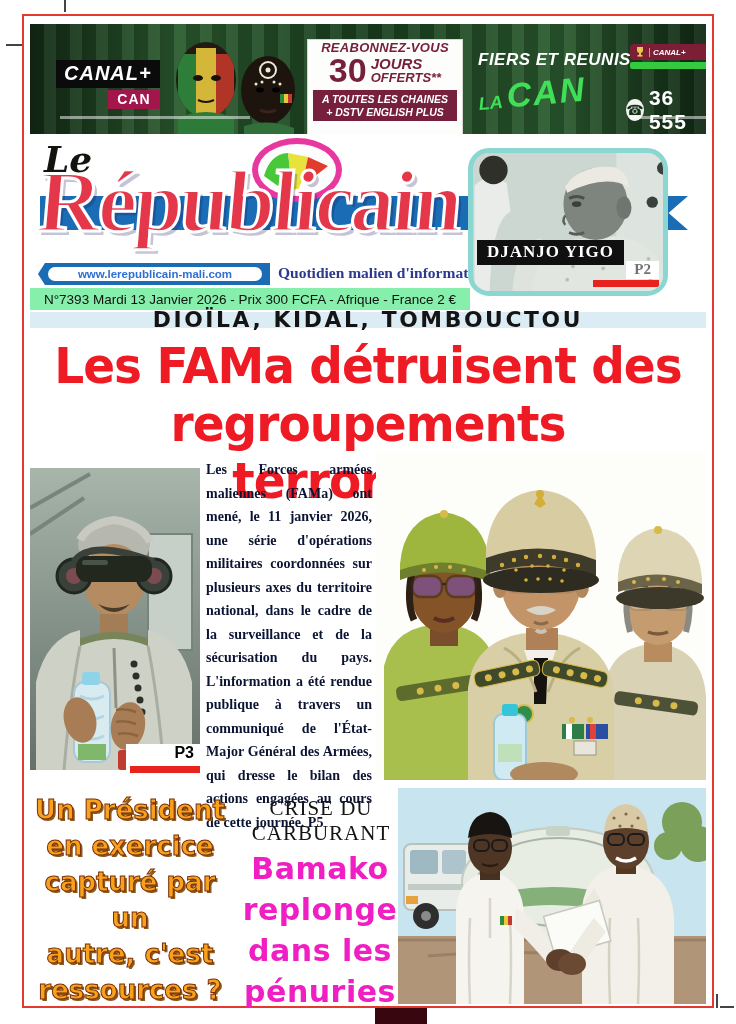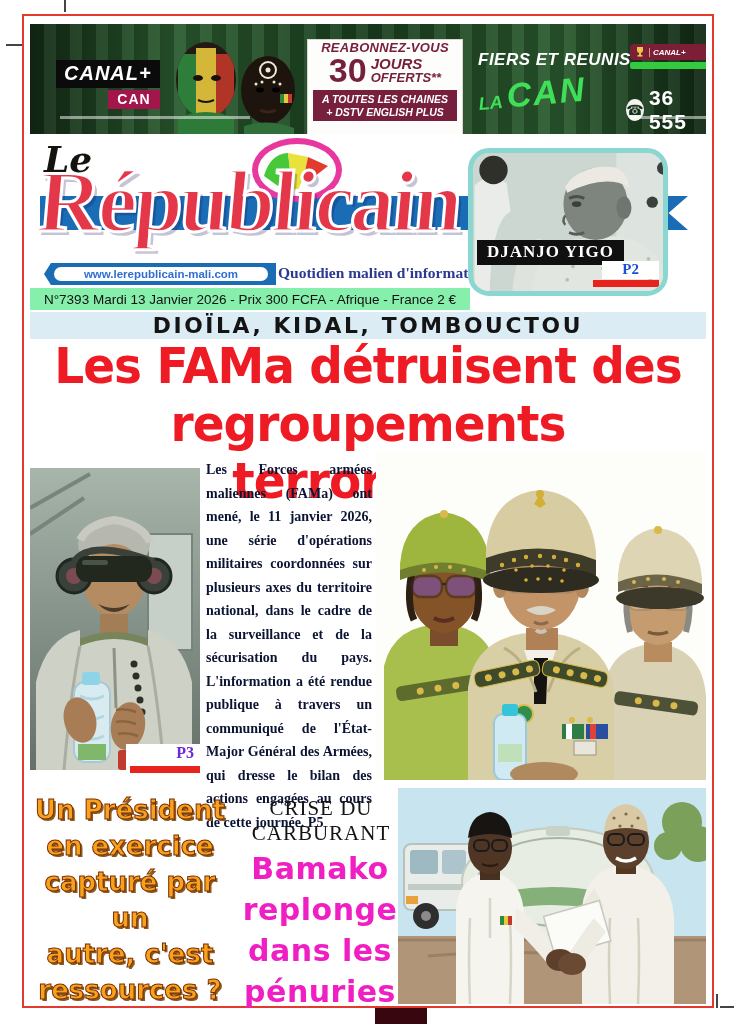--- a/index.html
+++ b/index.html
@@ -52,53 +52,53 @@
   #le { left:44px; top:138px; font-family:"DejaVu Serif", serif; font-style:italic;
     font-weight:bold; font-size:36px; color:#14140f; z-index:5; }
   #ribbon { left:40px; top:196px; width:648px; height:34px; background:#1a6cb5;
     clip-path:polygon(0 0,100% 0,97% 50%,100% 100%,0 100%); z-index:1; }
   #masthead-title { left:38px; top:152px; width:640px; z-index:4;
     font-family:"Liberation Serif", serif; font-weight:bold; font-size:88px; line-height:100px;
     color:#e5374a; transform:skewX(-5deg);
     -webkit-text-stroke:3px #ffffff; text-shadow:4px 4px 0 rgba(20,20,90,.25); letter-spacing:-3px; }
   #logo-oval { left:252px; top:138px; width:90px; height:64px; border:6px solid #e838a0;
     border-radius:50%; background:#fdfdfd; z-index:3; overflow:hidden; }
-  #site-ribbon { left:44px; top:263px; width:232px; height:22px; background:#1a6cb5;
+  #site-ribbon { left:38px; top:263px; width:232px; height:22px; background:#1a6cb5;
     clip-path:polygon(0 50%,3% 0,100% 0,100% 100%,3% 100%); z-index:5; display:flex; align-items:center; }
   #site-inner { background:#fff; margin-left:10px; width:214px; border-radius:8px;
     text-align:center; font-weight:bold; font-size:11.5px; color:#2f6fd2; padding:1px 0; }
   #tagline { left:278px; top:264px; font-family:"Liberation Serif", serif; font-weight:bold;
     font-size:15.5px; color:#2b3a8e; z-index:5; }
 
   
   #djanjo-box { left:468px; top:148px; width:200px; height:148px; border:5px solid #8ad7d1;
     border-radius:21px; overflow:hidden; background:#cdd7d1; z-index:6; }
   #djanjo-caption { position:absolute; left:4px; bottom:26px; background:#101010; color:#fff;
     font-family:"Liberation Serif", serif; font-weight:bold; font-size:17px; letter-spacing:1px;
     padding:2px 10px 3px; }
-  #djanjo-ref { position:absolute; right:4px; bottom:12px; background:#fff; color:#1d4ed8;
-    font-family:"Liberation Serif", serif; font-weight:bold; font-size:15px; padding:0 20px 1px; }
+  #djanjo-ref { position:absolute; right:4px; bottom:12px; background:#fff; color:#737373;
+    font-family:"Liberation Serif", serif; font-weight:bold; font-size:15px; padding:0 8px 1px; }
   #djanjo-redbar { position:absolute; right:4px; bottom:4px; width:66px; height:7px; background:#e8231d; }
 
   
   #issue-strip { left:30px; top:288px; width:440px; height:22px; background:#86efac;
     display:flex; align-items:center; justify-content:center; }
   #issue-line { font-size:13.5px; color:#101010; }
-  #kicker-strip { left:30px; top:312px; width:676px; height:27px; background:#dcecf5;
+  #kicker-strip { left:30px; top:312px; width:676px; height:16px; background:#dcecf5;
     display:flex; align-items:center; justify-content:center; }
   #kicker { font-family:"DejaVu Sans", sans-serif; font-weight:bold; font-size:21px;
     color:#141414; letter-spacing:2.5px; transform:scaleX(1.04); }
   #headline { left:30px; top:341px; width:676px; text-align:center;
     font-family:"DejaVu Sans", sans-serif; font-weight:bold; color:#ee1b24;
     font-size:47px; line-height:55px; letter-spacing:-1px; transform:scaleY(1.04); }
 
   
   #soldier-photo { left:30px; top:468px; width:170px; height:302px; overflow:hidden; }
   #p3-label { left:126px; top:744px; width:74px; background:#fff; text-align:right;
-    font-family:Liberation Serif, serif; font-weight:bold; font-size:16px; color:#6d28d9;
+    font-family:Liberation Sans, sans-serif; font-weight:bold; font-size:16px; color:#000000;
     padding:0 6px 12px; z-index:8; }
   #p3-redbar { left:130px; top:766px; width:70px; height:7px; background:#e8231d; z-index:8; }
   #lead-body { left:206px; top:458px; width:166px; height:334px;
     font-family:"Liberation Serif", serif; font-weight:bold; font-size:14px; line-height:23.5px;
     color:#0c1433; text-align:justify; }
   #officers-photo { left:376px; top:452px; width:330px; height:328px; overflow:hidden; }
 
   
   #orange-head { left:24px; top:792px; width:212px; text-align:center;
     font-family:"DejaVu Sans", sans-serif; font-weight:bold; font-size:26px; line-height:36px;

